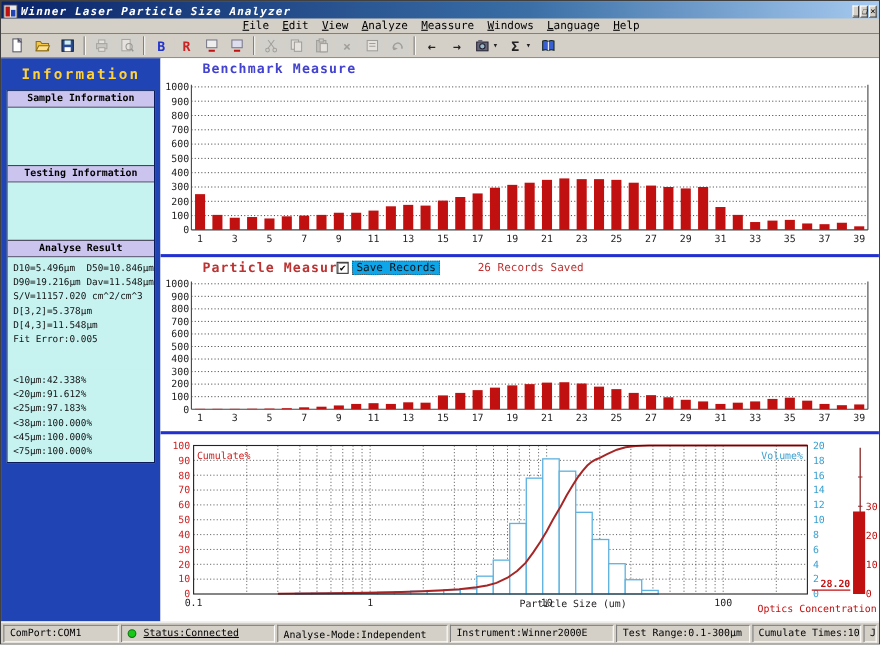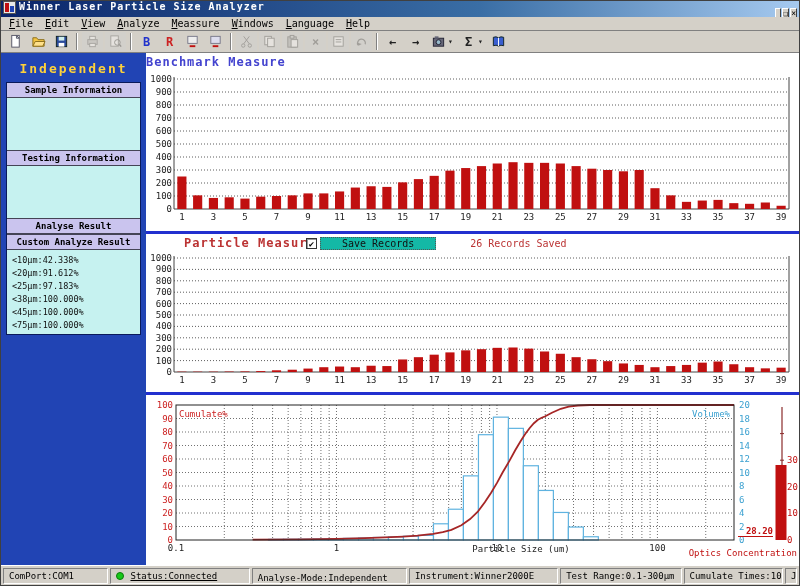--- a/index.html
+++ b/index.html
@@ -2,27 +2,27 @@
 <html><head>
 <meta charset="utf-8">
 <style>
   * { margin:0; padding:0; box-sizing:border-box; }
   html,body { width:800px; height:586px; overflow:hidden; }
   body { font-family:"DejaVu Sans Mono", monospace; background:#d4d0c8; }
 
   .app { width:800px; height:586px; display:flex; flex-direction:column; border:1px solid #404040; }
 
   
-  .titlebar { height:16px; background:linear-gradient(to right,#0a246a,#3a6ea5 60%,#a6caf0); display:flex; align-items:flex-start; padding:0 2px; flex:0 0 auto; }
+  .titlebar { height:16px; background:linear-gradient(to right,#0a246a,#3a6ea5 60%,#a6caf0); display:flex; align-items:flex-end; padding:0 2px; flex:0 0 auto;font-style:italic; }
   .titlebar .app-icon { width:13px; height:13px; margin-right:3px; flex:0 0 auto; }
   .titlebar .title { color:#fff; font-weight:bold; font-size:10px; letter-spacing:1px; flex:1; white-space:nowrap; overflow:hidden; }
   .winbtn { width:14px; height:12px; margin-left:1px; background:#d4d0c8; border:1px solid; border-color:#fff #404040 #404040 #fff; font-size:8px; line-height:9px; text-align:center; font-family:"DejaVu Sans Mono",monospace; color:#000; }
 
   
-  .menubar { height:14px; background:#d4d0c8; display:flex; align-items:center; padding-left:2px; border-bottom:1px solid #808080; font-size:10px; flex:0 0 auto; }
+  .menubar { height:14px; background:#d4d0c8; display:flex; align-items:center; padding-left:2px; border-bottom:1px solid #808080; font-size:10px; flex:0 0 auto;justify-content:center; }
   .menu-item { padding:0 6px; height:13px; line-height:13px; color:#000; cursor:default; }
   .menu-item u { text-decoration:underline; }
 
   
   .toolbar { height:22px; background:#d4d0c8; display:flex; align-items:center; padding-left:3px; border-bottom:1px solid #808080; flex:0 0 auto; }
   .tbtn { width:21px; height:19px; display:flex; align-items:center; justify-content:center; margin:0 1px; background:#d4d0c8; border:1px solid #d4d0c8; font-size:12px; font-weight:bold; }
   .tbtn svg { width:15px; height:15px; }
   .tbtn.disabled { opacity:.40; filter:grayscale(1); }
   .tsep { width:2px; height:17px; border-left:1px solid #808080; border-right:1px solid #fff; margin:0 3px; }
   .tcaret { font-size:8px; width:9px; margin-left:-2px; color:#222; }
@@ -43,24 +43,24 @@
   .sec:nth-of-type(4) .sec-body { height:84px; }
   .sec-line { font-size:8.5px; line-height:13px; color:#111; white-space:pre; }
 
   
   .main { flex:1; background:#fff; display:flex; flex-direction:column; min-width:0; }
   .panel { background:#fff; }
   .panel.p1 { height:181px; border-bottom:3px solid #2230cf; }
   .panel.p2 { height:161px; border-bottom:3px solid #2230cf; }
   .panel.p3 { flex:1; }
   .p-titlerow { height:18px; display:flex; align-items:center; }
-  .p1 .chart-title { color:#4343cf; font-weight:bold; font-size:12px; letter-spacing:1px; }
+  .p1 .chart-title { margin-left:38px; color:#4343cf; font-weight:bold; font-size:12px; letter-spacing:1px; }
   .p2 .chart-title { margin-left:38px; color:#bb3333; font-weight:bold; font-size:12px; letter-spacing:1px; max-width:122px; white-space:nowrap; overflow:hidden; flex:0 0 auto; }
   .checkbox { width:11px; height:11px; background:#fff; border:1px solid #333; box-shadow:inset 1px 1px 0 #999; font-size:9px; line-height:10px; text-align:center; color:#000; margin:0 3px 0 0; flex:0 0 auto; }
-  .cb-label { font-size:10px; color:#111; border:1px dotted #555; background:#14b8a6; padding:0 21px; }
+  .cb-label { font-size:10px; color:#111; border:1px dotted #555; background:#0ea5e9; padding:0 3px; }
   .records-note { color:#bb3333; font-size:10px; margin-left:34px; }
   svg text { font-family:"DejaVu Sans Mono",monospace; font-size:9px; fill:#222; }
 
   
   .statusbar { height:20px; background:#d4d0c8; border-top:1px solid #fff; display:flex; align-items:center; padding:1px 2px; flex:0 0 auto; }
   .seg { height:16px; border:1px solid; border-color:#808080 #fff #fff #808080; display:flex; align-items:center; font-size:9px; padding:0 5px; margin-right:2px; white-space:nowrap; overflow:hidden; color:#000; }
   .seg:nth-child(1){ width:106px; } .seg:nth-child(2){ width:140px;text-decoration:underline; }
   .seg:nth-child(3){ width:156px;align-items:flex-end; } .seg:nth-child(4){ width:150px; }
   .seg:nth-child(5){ width:122px; } .seg:nth-child(6){ width:100px; }
   .seg:nth-child(7){ flex:1; margin-right:0; }
@@ -194,35 +194,42 @@
       <span class="tbtn">
         <svg viewBox="0 0 16 16">
           <path d="M2.5 3.5 Q5.5 2.3 8 4 Q10.5 2.3 13.5 3.5 V12.5 Q10.5 11.3 8 12.8 Q5.5 11.3 2.5 12.5 z" fill="#3a5fd0" stroke="#122"></path>
           <line x1="8" y1="4" x2="8" y2="12.8" stroke="#fff"></line>
         </svg>
       </span>
     </div>
 
   <div class="appbody">
     <div class="sidebar">
-      <div class="sidebar-title">Independent</div>
+      <div class="sidebar-title">Information</div>
       <div class="info-box" id="infobox">
           <div class="sec">
             <div class="sec-header">Sample Information</div>
             <div class="sec-body"></div>
           </div>
           <div class="sec">
             <div class="sec-header">Testing Information</div>
             <div class="sec-body"></div>
           </div>
           <div class="sec">
             <div class="sec-header">Analyse Result</div>
+            <div class="sec-body">
+              <div class="sec-line">D10=5.496μm  D50=10.846μm</div>
+              <div class="sec-line">D90=19.216μm Dav=11.548μm</div>
+              <div class="sec-line">S/V=11157.020 cm^2/cm^3</div>
+              <div class="sec-line">D[3,2]=5.378μm</div>
+              <div class="sec-line">D[4,3]=11.548μm</div>
+              <div class="sec-line">Fit Error:0.005</div>
+            </div>
           </div>
           <div class="sec">
-            <div class="sec-header">Custom Analyze Result</div>
             <div class="sec-body">
               <div class="sec-line">&lt;10μm:42.338%</div>
               <div class="sec-line">&lt;20μm:91.612%</div>
               <div class="sec-line">&lt;25μm:97.183%</div>
               <div class="sec-line">&lt;38μm:100.000%</div>
               <div class="sec-line">&lt;45μm:100.000%</div>
               <div class="sec-line">&lt;75μm:100.000%</div>
             </div>
           </div>
         </div>

